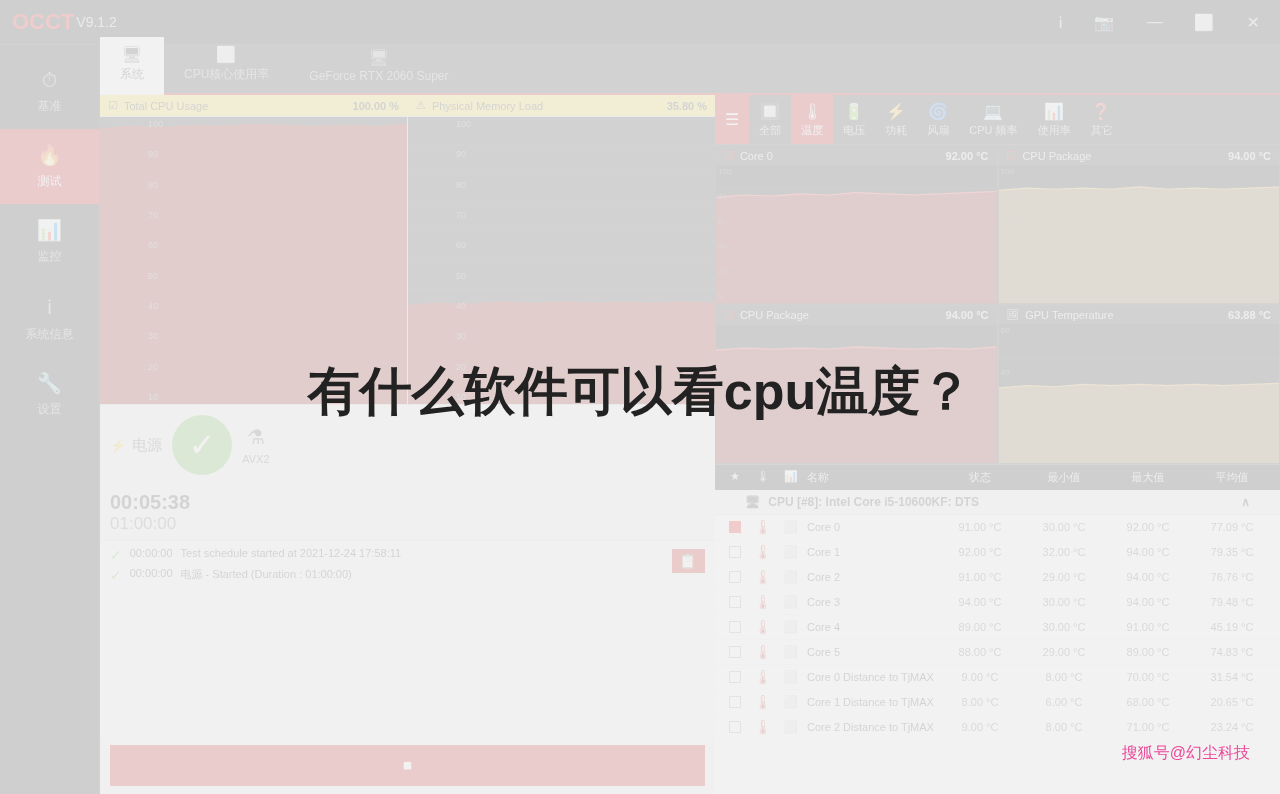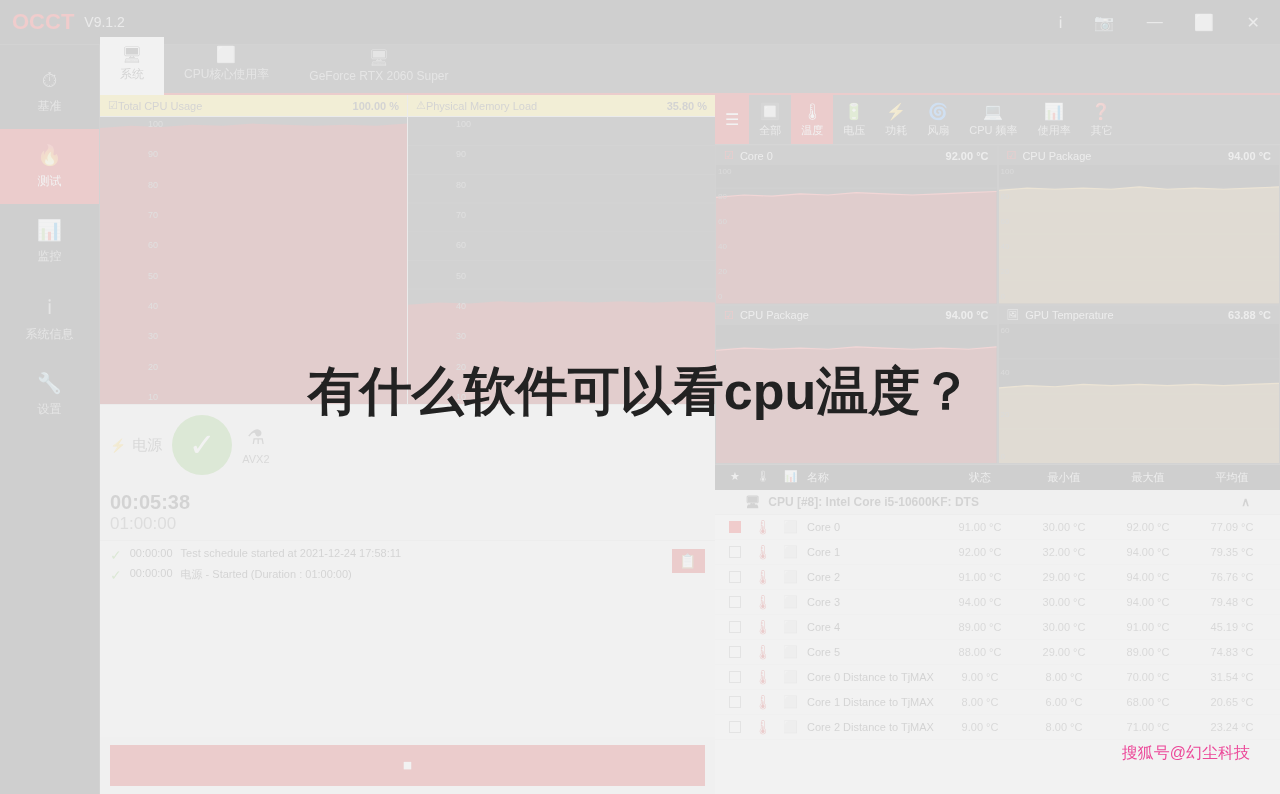--- a/index.html
+++ b/index.html
@@ -8,21 +8,21 @@
     
     .title-bar {
       height: 45px;
       background: #1a1a1a;
       display: flex;
       align-items: center;
       justify-content: space-between;
       padding: 0 12px;
       border-bottom: 1px solid #333;
     }
-    .title-left { display: flex; align-items: center; gap: 10px; }
+    .title-left { display: flex; align-items: center; gap: 2px; }
     .logo-dcct { color: #e00; font-size: 22px; font-weight: 900; }
     .version { color: #ccc; font-size: 14px; }
     .title-right { display: flex; gap: 16px; align-items: center; }
     .title-btn { color: #ccc; cursor: pointer; font-size: 16px; padding: 4px 8px; }
 
     
     .main-layout {
       display: flex;
       height: calc(794px - 45px);
     }
@@ -113,21 +113,21 @@
     }
     .chart-section:last-child { border-right: none; }
     .chart-header {
       display: flex;
       align-items: center;
       padding: 4px 8px;
       background: #fde047;
       border-bottom: 1px solid #ccc;
       font-size: 11px;
       color: #333;
-      gap: 0;
+      gap: 6px;
     }
     .chart-header .value { margin-left: auto; color: #333; font-weight: bold; }
     .chart-body {
       flex: 1;
       background: #2a2a2a;
       position: relative;
       overflow: hidden;
     }
     .chart-labels {
       position: absolute;

